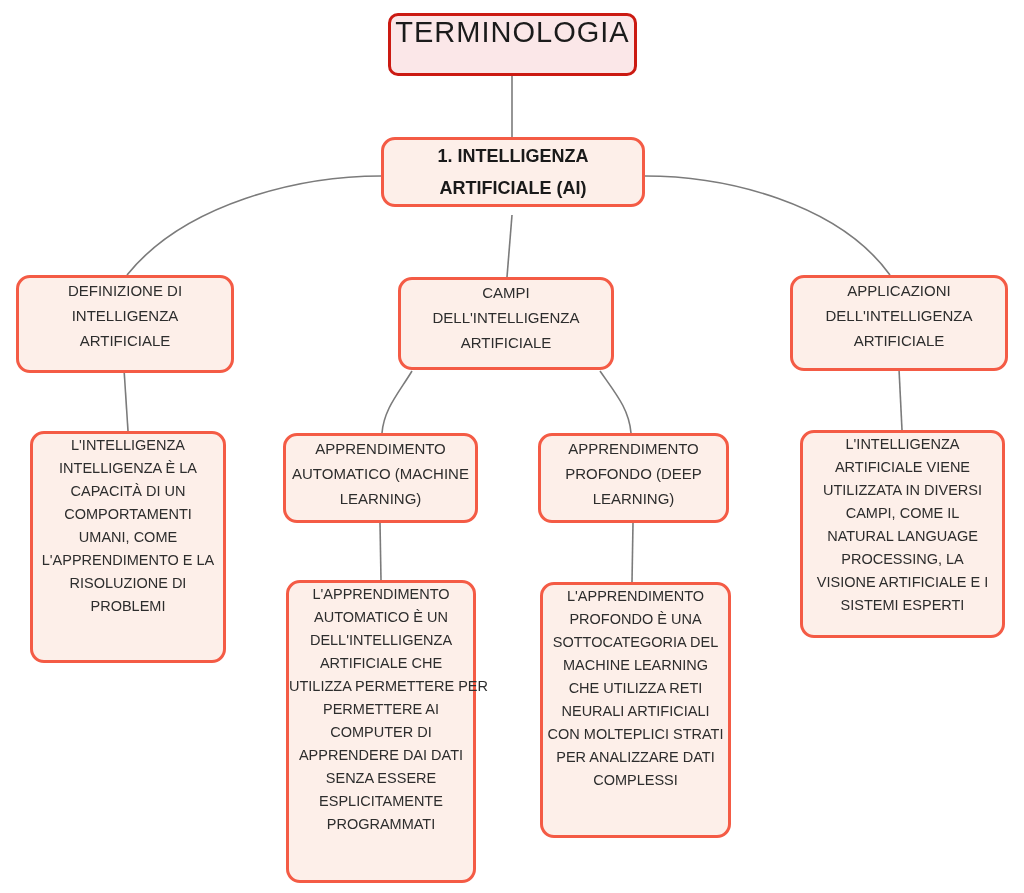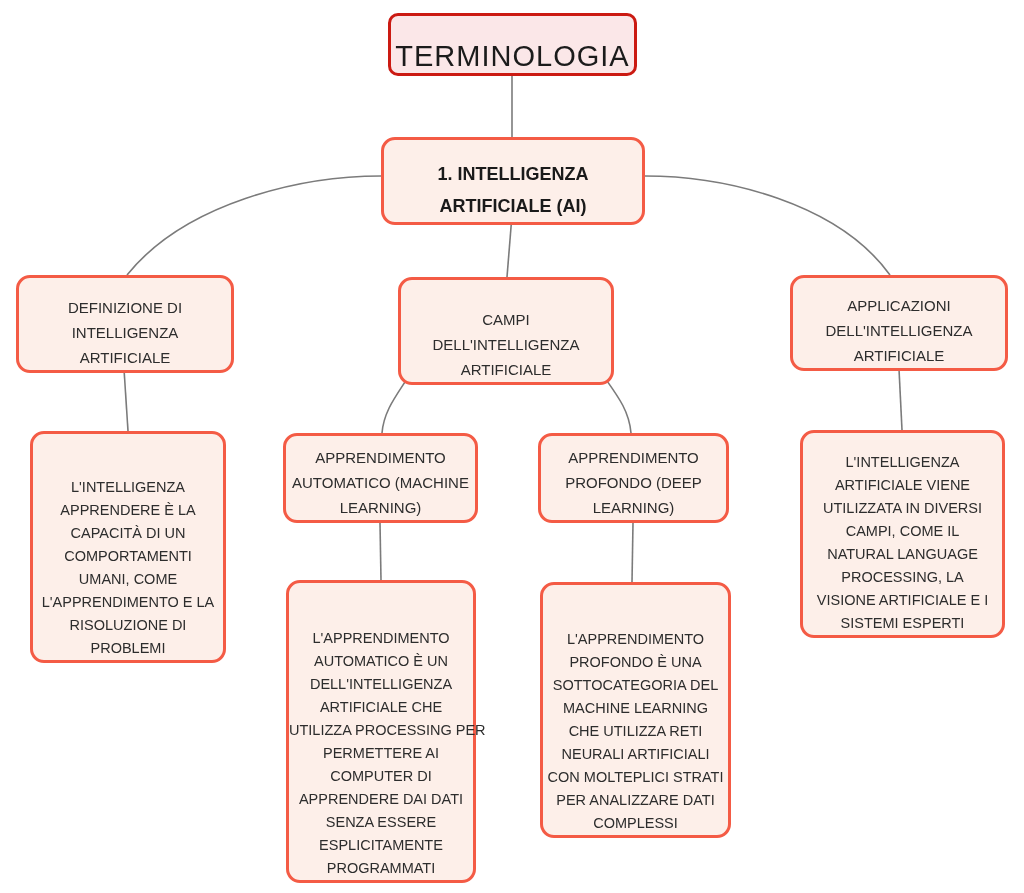--- a/index.html
+++ b/index.html
@@ -27,21 +27,21 @@
     stroke:var(--connector);
     stroke-width:1.6;
   }
   .node{
     position:absolute;
     box-sizing:border-box;
     background:var(--node-fill);
     border:3px solid var(--node-border);
     border-radius:14px;
     display:flex;
-    align-items:flex-end;
+    align-items:flex-start;
     justify-content:center;
     text-align:center;
   }
   .node .lines{width:100%;}
   .node .line{white-space:nowrap;}
   .node.title{
     border-color:var(--title-border);
     background:var(--title-fill);
     border-radius:10px;
     font-size:29px;
@@ -74,55 +74,55 @@
     <path d="M600 371 C616 394 629 409 631 433"></path>
     <path d="M380 523 L381 580"></path>
     <path d="M633 523 L632 582"></path>
     <path d="M899 369 L902 430"></path>
   </svg>
 
   <div class="node title" style="left:388px;top:13px;width:249px;height:63px;">
     <div class="lines line">TERMINOLOGIA</div>
   </div>
 
-  <div class="node root" style="left:381px;top:137px;width:264px;height:88px;">
+  <div class="node root" style="left:381px;top:137px;width:264px;height:70px;">
     <div class="lines">
         <div class="line">1. INTELLIGENZA</div>
         <div class="line">ARTIFICIALE (AI)</div>
       </div>
   </div>
 
   <div class="node level2" style="left:16px;top:275px;width:218px;height:98px;">
     <div class="lines">
         <div class="line">DEFINIZIONE DI</div>
         <div class="line">INTELLIGENZA</div>
         <div class="line">ARTIFICIALE</div>
       </div>
   </div>
 
-  <div class="node level2" style="left:398px;top:277px;width:216px;height:108px;">
+  <div class="node level2" style="left:398px;top:277px;width:216px;height:93px;">
     <div class="lines">
         <div class="line">CAMPI</div>
         <div class="line">DELL'INTELLIGENZA</div>
         <div class="line">ARTIFICIALE</div>
       </div>
   </div>
 
   <div class="node level2" style="left:790px;top:275px;width:218px;height:96px;">
     <div class="lines">
         <div class="line">APPLICAZIONI</div>
         <div class="line">DELL'INTELLIGENZA</div>
         <div class="line">ARTIFICIALE</div>
       </div>
   </div>
 
   <div class="node detail" style="left:30px;top:431px;width:196px;height:232px;">
     <div class="lines">
         <div class="line">L'INTELLIGENZA</div>
-        <div class="line">APPRENDERE È LA</div>
+        <div class="line">INTELLIGENZA È LA</div>
         <div class="line">CAPACITÀ DI UN</div>
         <div class="line">COMPORTAMENTI</div>
         <div class="line">UMANI, COME</div>
         <div class="line">L'APPRENDIMENTO E LA</div>
         <div class="line">RISOLUZIONE DI</div>
         <div class="line">PROBLEMI</div>
       </div>
   </div>
 
   <div class="node level2" style="left:283px;top:433px;width:195px;height:90px;">
@@ -153,21 +153,21 @@
         <div class="line">SISTEMI ESPERTI</div>
       </div>
   </div>
 
   <div class="node detail" style="left:286px;top:580px;width:190px;height:303px;">
     <div class="lines">
         <div class="line">L'APPRENDIMENTO</div>
         <div class="line">AUTOMATICO È UN</div>
         <div class="line">DELL'INTELLIGENZA</div>
         <div class="line">ARTIFICIALE CHE</div>
-        <div class="line">UTILIZZA PROCESSING PER</div>
+        <div class="line">UTILIZZA PERMETTERE PER</div>
         <div class="line">PERMETTERE AI</div>
         <div class="line">COMPUTER DI</div>
         <div class="line">APPRENDERE DAI DATI</div>
         <div class="line">SENZA ESSERE</div>
         <div class="line">ESPLICITAMENTE</div>
         <div class="line">PROGRAMMATI</div>
       </div>
   </div>
 
   <div class="node detail" style="left:540px;top:582px;width:191px;height:256px;">

